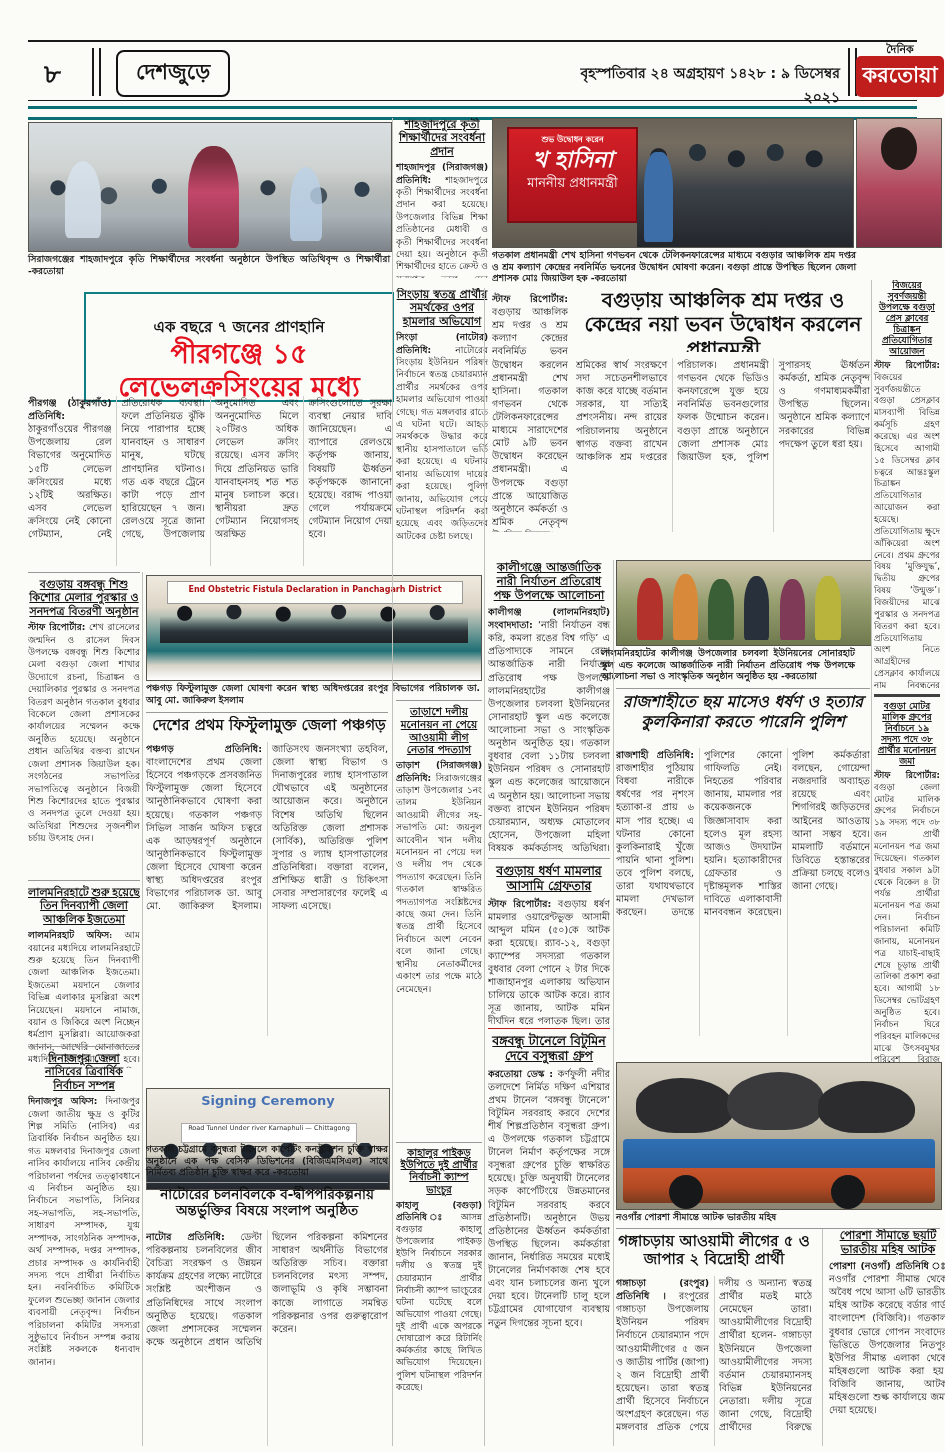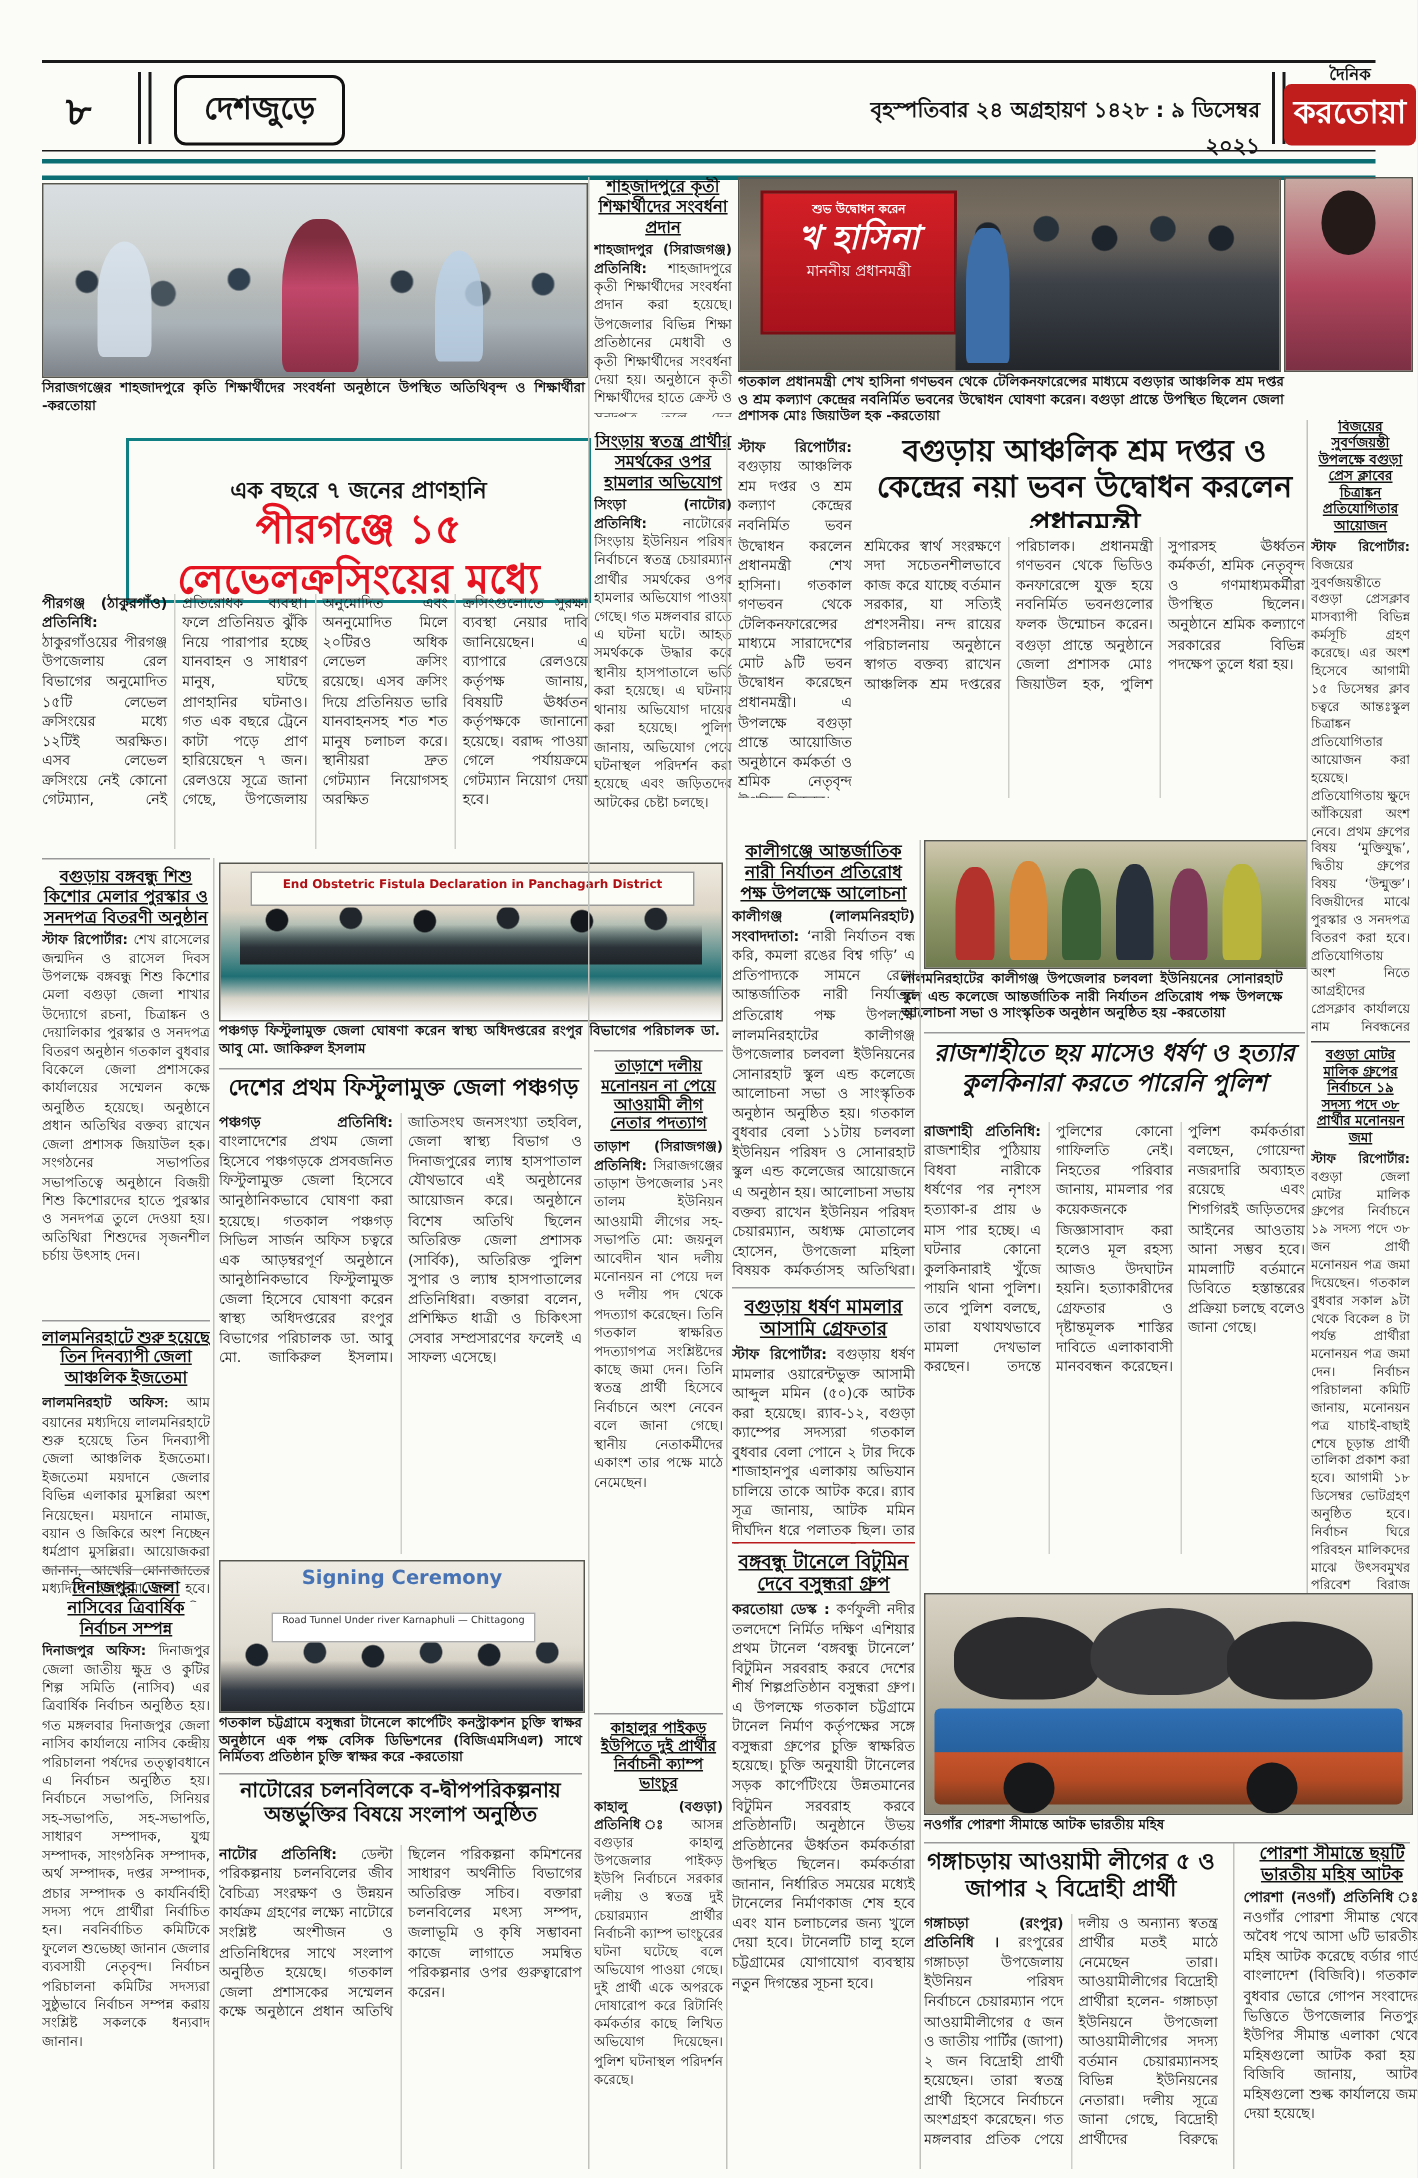--- a/index.html
+++ b/index.html
@@ -47,21 +47,21 @@
        linear-gradient(180deg,rgba(230,233,235,0) 0%,#aab3b8 55%,#7d8289 100%);}
   .guest{left:44%;top:18%;width:14%;height:80%;background:linear-gradient(180deg,#7d2d3e 12%,#c2476a 45%,#8e2f47 100%);border-radius:45% 45% 8% 8%;}
   .scarf{left:10%;top:30%;width:10%;height:60%;background:#d8e3ef;border-radius:50% 50% 10% 10%;opacity:.8;}
   .scarf2{left:72%;top:34%;width:9%;height:58%;background:#bcd2e8;border-radius:50% 50% 10% 10%;opacity:.8;}
 
   .ph-pm{background:linear-gradient(180deg,#6a6257 0%,#84796a 40%,#5d584f 100%);}
   .pm-banner{left:4%;top:6%;width:34%;height:66%;background:linear-gradient(180deg,#d41f26,#a8121c);
              border:2px solid #7c0d12;color:#fff;text-align:center;padding:4px 2px;}
   .pm-banner .b1{font-size:8px;font-weight:bold;}
   .pm-banner .b2{font-size:22px;font-weight:bold;font-style:italic;line-height:1.25;}
-  .pm-banner .b3{font-size:10px;}
+  .pm-banner .b3{font-size:13px;}
   .pm-people{left:40%;right:0;top:18%;bottom:0;
      background:
        radial-gradient(circle at 10% 14%,#1d242c 8px,transparent 9px),
        radial-gradient(circle at 28% 10%,#27313a 8px,transparent 9px),
        radial-gradient(circle at 46% 16%,#1d242c 8px,transparent 9px),
        radial-gradient(circle at 64% 10%,#27313a 8px,transparent 9px),
        radial-gradient(circle at 82% 16%,#1d242c 8px,transparent 9px),
        linear-gradient(180deg,rgba(0,0,0,0) 0%,#3c4148 45%,#23272c 100%);}
   .pm-cop{left:42%;top:26%;width:8%;height:70%;background:#3e6ea8;border-radius:40% 40% 6% 6%;}
   .ph-woman{background:linear-gradient(180deg,#c9a9a2 0%,#b2475e 55%,#7c2f43 100%);}
@@ -81,21 +81,21 @@
        linear-gradient(180deg,transparent 30%,#2c3338 70%,#1d2327 100%);}
 
   .ph-kali{background:linear-gradient(180deg,#cfc7ae 0%,#9aa173 45%,#6f7a4e 100%);}
   .kali-f1{left:8%;top:20%;width:10%;height:74%;background:#b3322b;border-radius:45% 45% 8% 8%;}
   .kali-f2{left:22%;top:16%;width:10%;height:78%;background:#d9893a;border-radius:45% 45% 8% 8%;}
   .kali-f3{left:36%;top:22%;width:10%;height:72%;background:#3a5e35;border-radius:45% 45% 8% 8%;}
   .kali-f4{left:50%;top:18%;width:10%;height:76%;background:#28303b;border-radius:45% 45% 8% 8%;}
   .kali-f5{left:64%;top:22%;width:10%;height:72%;background:#7e3a57;border-radius:45% 45% 8% 8%;}
   .kali-f6{left:78%;top:18%;width:10%;height:76%;background:#b8b43c;border-radius:45% 45% 8% 8%;}
 
-  .ph-sign{background:linear-gradient(180deg,#efece4 0%,#e2ddd2 55%,#b8b2a4 100%);}
+  .ph-sign{background:linear-gradient(180deg,#efece4 0%,#e2ddd2 55%,#b8b2a4 100%);margin-top:48px;}
   .sign-title{left:4%;top:4%;width:92%;color:#2b5fae;font-size:13px;font-weight:bold;text-align:center;opacity:.85;}
   .sign-banner{left:14%;top:34%;width:72%;height:18%;background:#fff;border:1px solid #aaa;color:#333;
                font-size:6.5px;text-align:center;line-height:1.5;}
   .sign-people{left:0;right:0;bottom:0;height:46%;
      background:
        radial-gradient(circle at 10% 18%,#1c222a 7px,transparent 8px),
        radial-gradient(circle at 26% 14%,#262e38 7px,transparent 8px),
        radial-gradient(circle at 42% 20%,#1c222a 7px,transparent 8px),
        radial-gradient(circle at 58% 14%,#262e38 7px,transparent 8px),
        radial-gradient(circle at 74% 18%,#1c222a 7px,transparent 8px),
@@ -257,21 +257,21 @@
     <div class="layer kali-f6"></div>
   </div>
   <div class="abs cap" style="left:601px;top:648px;width:254px;">লালমনিরহাটের কালীগঞ্জ উপজেলার চলবলা ইউনিয়নের সোনারহাট স্কুল এন্ড কলেজে আন্তর্জাতিক নারী নির্যাতন প্রতিরোধ পক্ষ উপলক্ষে আলোচনা সভা ও সাংস্কৃতিক অনুষ্ঠান অনুষ্ঠিত হয় -করতোয়া</div>
 
   <div class="art hl" style="left:616px;top:692px;width:254px;height:52px;font-size:16px;font-style:italic;">রাজশাহীতে ছয় মাসেও ধর্ষণ ও হত্যার কুলকিনারা করতে পারেনি পুলিশ</div>
   <div class="art bodytxt c3" style="left:616px;top:748px;width:254px;height:288px;">
     <span class="dl">রাজশাহী প্রতিনিধি:</span>
     <span>রাজশাহীর পুঠিয়ায় বিধবা নারীকে ধর্ষণের পর নৃশংস হত্যাকা-র প্রায় ৬ মাস পার হচ্ছে। এ ঘটনার কোনো কুলকিনারাই খুঁজে পায়নি থানা পুলিশ। তবে পুলিশ বলছে, তারা যথাযথভাবে মামলা দেখভাল করছেন। তদন্তে পুলিশের কোনো গাফিলতি নেই। নিহতের পরিবার জানায়, মামলার পর কয়েকজনকে জিজ্ঞাসাবাদ করা হলেও মূল রহস্য আজও উদঘাটন হয়নি। হত্যাকারীদের গ্রেফতার ও দৃষ্টান্তমূলক শাস্তির দাবিতে এলাকাবাসী মানববন্ধন করেছেন। পুলিশ কর্মকর্তারা বলছেন, গোয়েন্দা নজরদারি অব্যাহত রয়েছে এবং শিগগিরই জড়িতদের আইনের আওতায় আনা সম্ভব হবে। মামলাটি বর্তমানে ডিবিতে হস্তান্তরের প্রক্রিয়া চলছে বলেও জানা গেছে।</span>
   </div>
 
-  <div class="art" style="left:874px;top:694px;width:66px;height:368px;border-top:1px solid #404040;padding-top:4px;">
+  <div class="art" style="left:874px;top:694px;width:66px;height:368px;border-top:3px solid #404040;padding-top:4px;">
     <div class="hl u" style="font-size:9px;">বগুড়া মোটর মালিক গ্রুপের নির্বাচনে ১৯ সদস্য পদে ৩৮ প্রার্থীর মনোনয়ন জমা</div>
     <div class="bodytxt" style="margin-top:3px;font-size:8.6px;">
       <span class="dl">স্টাফ রিপোর্টার:</span>
       <span>বগুড়া জেলা মোটর মালিক গ্রুপের নির্বাচনে ১৯ সদস্য পদে ৩৮ জন প্রার্থী মনোনয়ন পত্র জমা দিয়েছেন। গতকাল বুধবার সকাল ৯টা থেকে বিকেল ৪ টা পর্যন্ত প্রার্থীরা মনোনয়ন পত্র জমা দেন। নির্বাচন পরিচালনা কমিটি জানায়, মনোনয়ন পত্র যাচাই-বাছাই শেষে চূড়ান্ত প্রার্থী তালিকা প্রকাশ করা হবে। আগামী ১৮ ডিসেম্বর ভোটগ্রহণ অনুষ্ঠিত হবে। নির্বাচন ঘিরে পরিবহন মালিকদের মাঝে উৎসবমুখর পরিবেশ বিরাজ করছে।</span>
     </div>
   </div>
 
   <div class="art" style="left:488px;top:858px;width:122px;height:166px;border-top:1px solid #999;padding-top:4px;">
     <div class="hl u" style="font-size:12.5px;">বগুড়ায় ধর্ষণ মামলার আসামি গ্রেফতার</div>
     <div class="bodytxt" style="margin-top:3px;">

